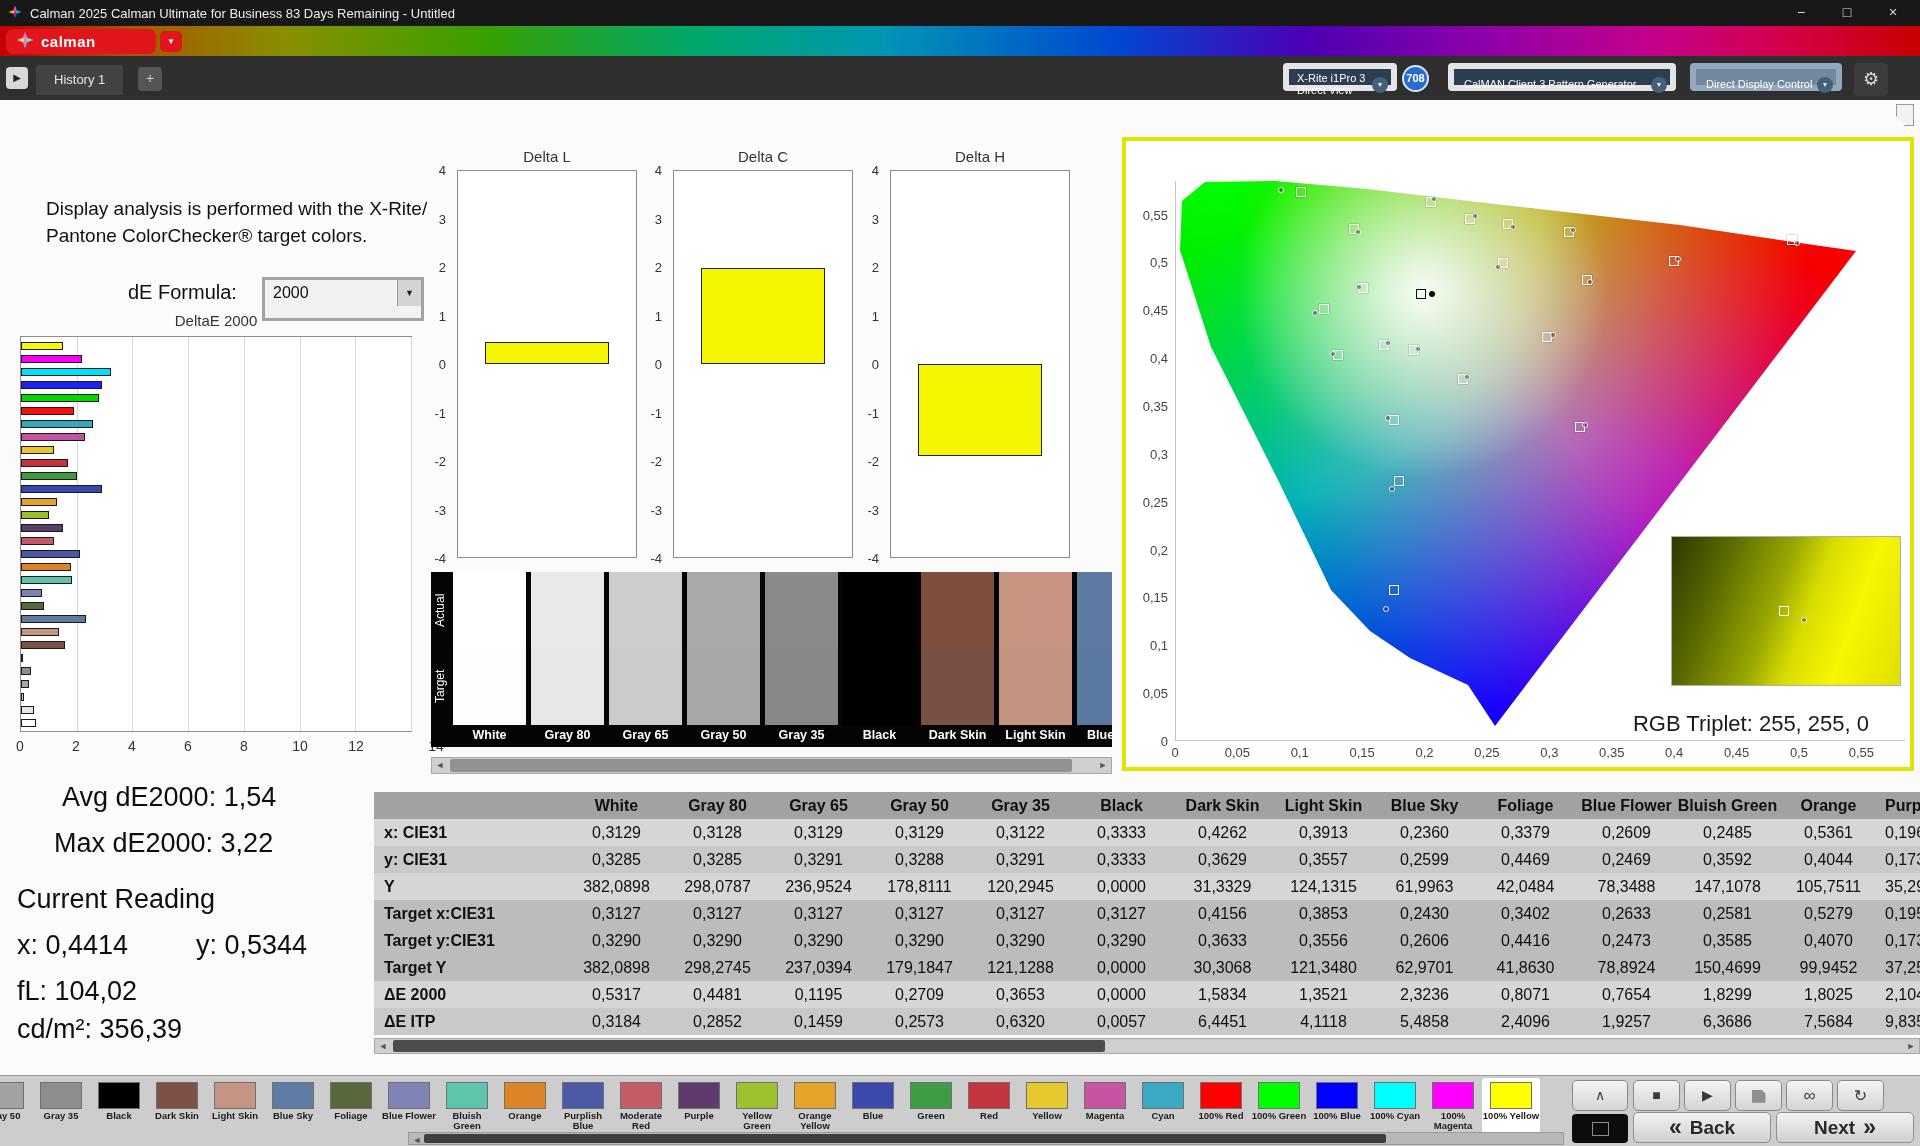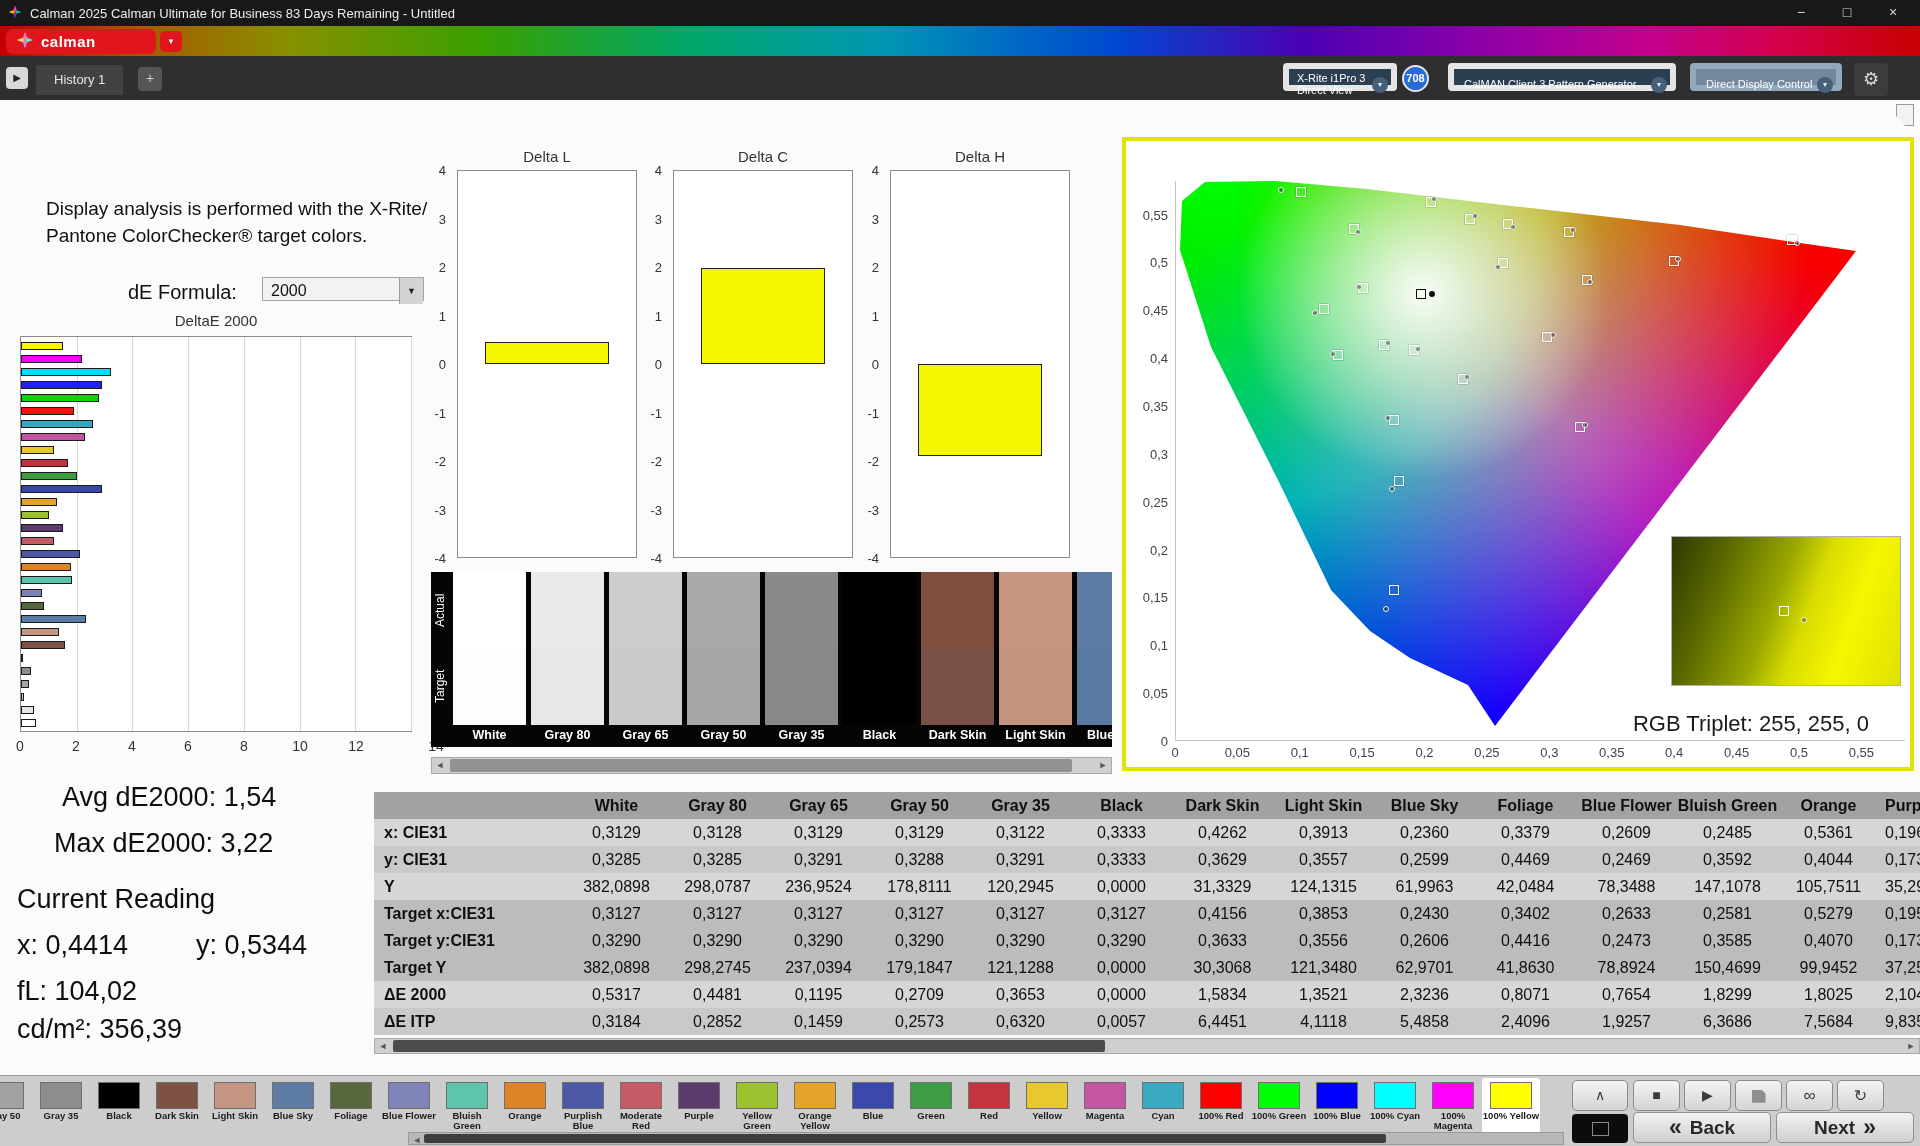--- a/index.html
+++ b/index.html
@@ -33,21 +33,21 @@
   #badge-708 { position:absolute; left:1402px; top:9px; width:27px; height:27px; border-radius:50%; background:#2a6bd2; border:2px solid #dfe8f2; color:#fff; font-size:11px; font-weight:bold; text-align:center; line-height:23px; z-index:2; }
   #dd-pattern { left:1448px; width:228px; line-height:31px; padding-left:10px; white-space:nowrap; }
   #dd-display { left:1690px; width:152px; line-height:31px; padding-left:10px; background:#73889d; border-color:#93a8bd; white-space:nowrap; }
   #gear-btn { position:absolute; left:1854px; top:7px; width:34px; height:33px; background:#3c3c3c; border-radius:4px; color:#d8d8d8; font-size:18px; text-align:center; line-height:32px; }
   #page-curl { position:absolute; left:1896px; top:104px; width:18px; height:22px; background:#f2f2f2; border:1px solid #9a9a9a; clip-path:polygon(0 0,100% 0,100% 100%,50% 100%,0 55%); }
 
   
   #page-title { position:absolute; left:12px; top:112px; font-size:48px; font-weight:400; color:#3d3d3d; }
   .desc { position:absolute; left:46px; top:196px; width:430px; font-size:19px; color:#101010; line-height:1.4; }
   #formula-label { position:absolute; left:128px; top:281px; font-size:20px; color:#101010; }
-  .formula-select { position:absolute; left:262px; top:277px; width:162px; height:24px; background:#f2f2f2; border:1px solid #a3a3a3; font-size:16px; line-height:26px; padding-left:8px; color:#111; }
+  .formula-select { position:absolute; left:262px; top:277px; width:162px; height:44px; background:#f2f2f2; border:3px solid #a3a3a3; font-size:16px; line-height:26px; padding-left:8px; color:#111; }
   .formula-select .caret { position:absolute; right:0; top:0; width:24px; height:26px; background:#d4d4d4; border-left:1px solid #9a9a9a; font-size:9px; text-align:center; line-height:26px; color:#222; }
 
   
   #de-title { position:absolute; left:20px; top:312px; width:392px; text-align:center; font-size:15px; color:#333; }
   #de-plot { position:absolute; left:20px; top:336px; width:392px; height:396px; border:1px solid #8c8c8c; background:#fff; }
   .vgrid { position:absolute; top:0; bottom:0; width:1px; background:#d7d7d7; }
   .de-bars { position:absolute; left:0; top:2px; right:0; bottom:0; }
   .de-row { height:13px; padding-top:3px; }
   .de-bar { height:8px; border:1px solid #1a1a1a; }
   #de-xlabels { position:absolute; left:20px; top:738px; width:392px; height:18px; }

